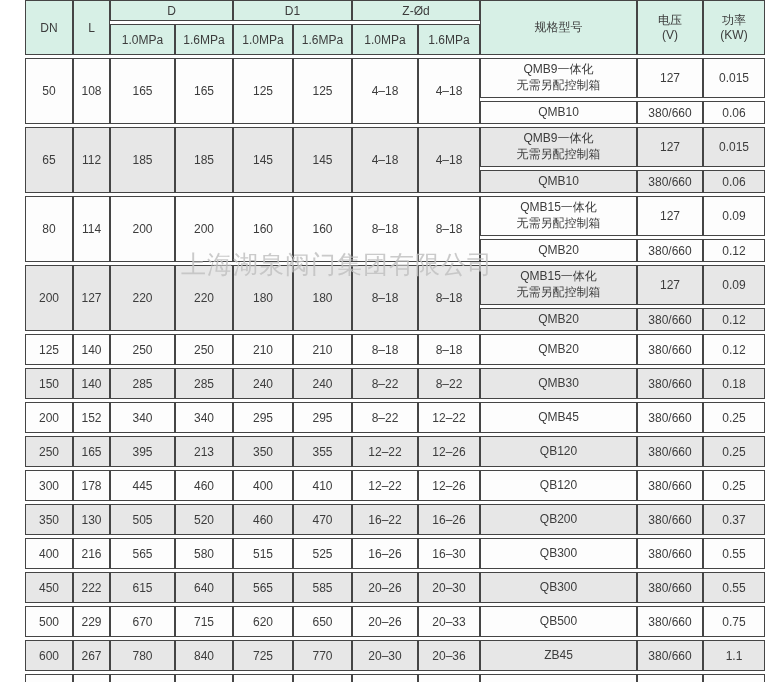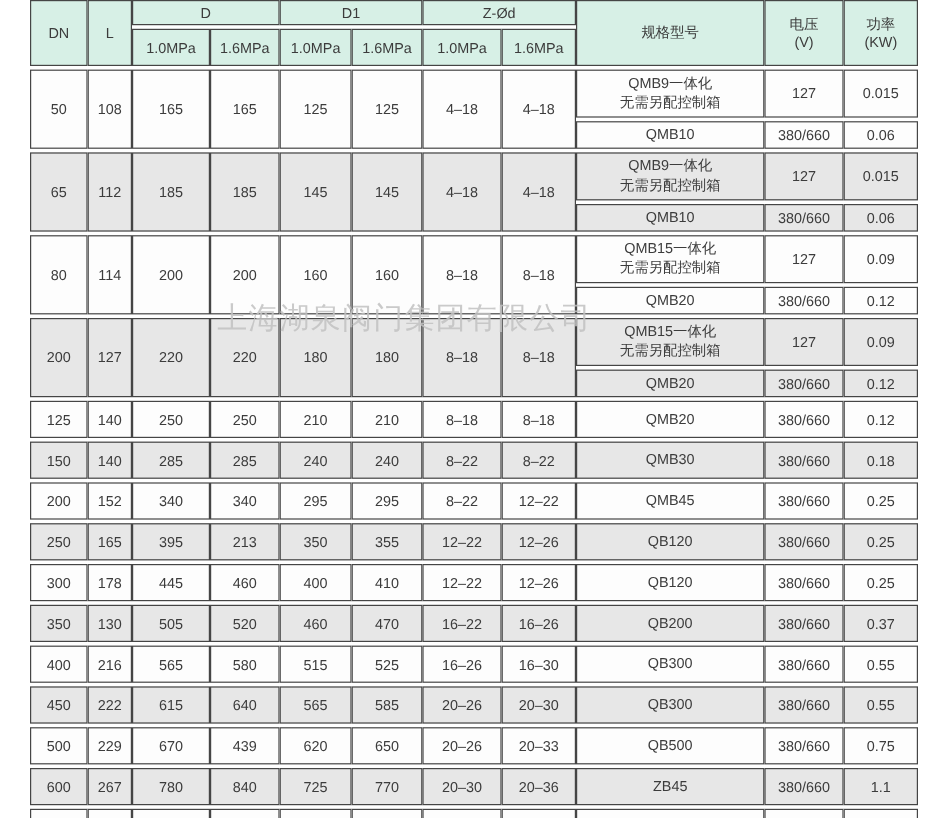--- a/index.html
+++ b/index.html
@@ -272,21 +272,21 @@
           <td rowspan="1">20–26</td>
           <td rowspan="1">20–30</td>
           <td class="model">QB300</td>
           <td>380/660</td>
           <td>0.55</td>
         </tr>
         <tr class="single">
           <td rowspan="1">500</td>
           <td rowspan="1">229</td>
           <td rowspan="1">670</td>
-          <td rowspan="1">439</td>
+          <td rowspan="1">715</td>
           <td rowspan="1">620</td>
           <td rowspan="1">650</td>
           <td rowspan="1">20–26</td>
           <td rowspan="1">20–33</td>
           <td class="model">QB500</td>
           <td>380/660</td>
           <td>0.75</td>
         </tr>
         <tr class="single shade">
           <td rowspan="1">600</td>

